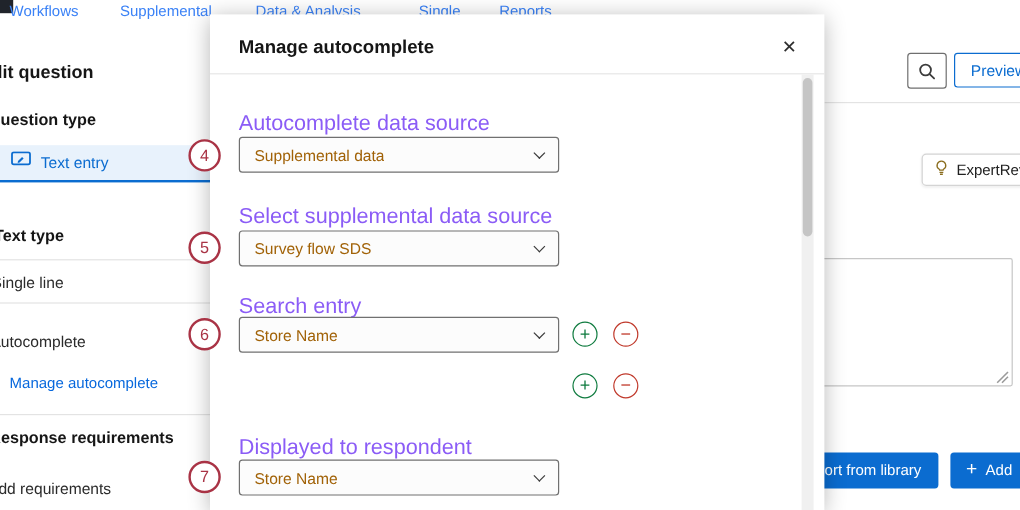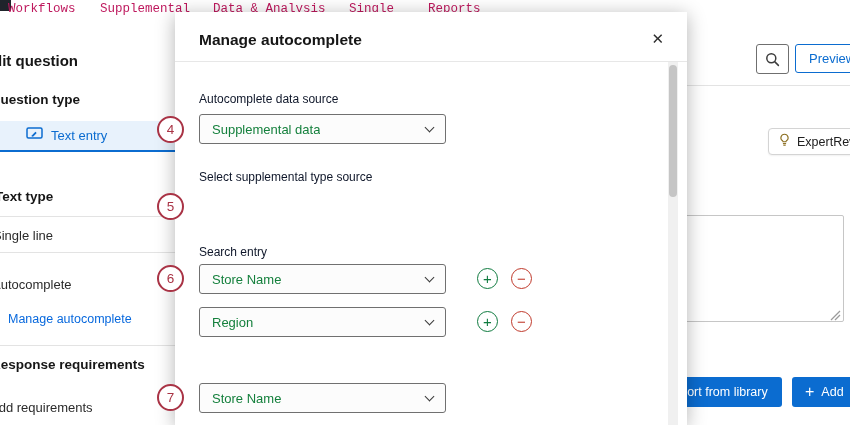--- a/index.html
+++ b/index.html
@@ -5,33 +5,33 @@
   * { margin:0; padding:0; box-sizing:border-box; }
   html,body { background:#e9e9e9; }
   body { font-family:"Liberation Sans", sans-serif; }
   .screen {
     position:relative; width:850px; height:425px; overflow:hidden;
     background:#ffffff; font-family:"Liberation Sans", sans-serif;
   }
 
   
   .logo-sliver { position:absolute; left:0; top:0; width:11px; height:11px; background:#20242b; }
-  .nav-item { position:absolute; top:2px; font-size:12.5px; color:#be185d; cursor:pointer; white-space:nowrap;font-family:Liberation Mono, monospace; }
-  .n0{left:8px} .n1{left:100px} .n2{left:213px} .n3{left:349px} .n4{left:428px}
+  .nav-item { position:absolute; top:2px; font-size:12.5px; color:#3b82f6; cursor:pointer; white-space:nowrap; }
+  .n0{left:8px} .n1{left:100px} .n2{left:213px} .n3{left:349px} .n4{left:416px}
 
   
   .lp-title { position:absolute; left:-17px; top:52px; font-size:15px; font-weight:700; color:#161616; white-space:nowrap; }
   .lp-h { position:absolute; font-size:13.5px; font-weight:700; color:#161616; white-space:nowrap; }
   .lp-qtype { top:92px; left:-10px; }
   .lp-ttype { top:189px; left:-5px; }
   .lp-resp  { top:357px; left:-9px; }
   .lp-tab {
     position:absolute; left:0; top:121px; width:175px; height:31px;
     background:var(--selected_bg,#e8f2fc); border-bottom:2px solid var(--accent,#0b6cd0);
-    display:flex; align-items:center; gap:8px; padding-left:26px; cursor:pointer;
+    display:flex; align-items:center; gap:8px; padding-left:9px; cursor:pointer;
   }
   .lp-tab-label { color:var(--accent,#0b6cd0); font-size:13px; white-space:nowrap; }
   .lp-div { position:absolute; left:0; width:175px; height:1px; background:#e3e3e3; }
   .d1{top:216px} .d2{top:252px} .d3{top:345px}
   .lp-item { position:absolute; font-size:13px; color:#2b2b2b; cursor:pointer; white-space:nowrap; }
   .lp-single{ left:-7px; top:228px; }
   .lp-auto  { left:-8px; top:277px; }
   .lp-addreq{ left:-10px; top:400px; }
   .lp-link  { position:absolute; left:8px; top:312px; font-size:12.5px; color:var(--link,#0768dd); cursor:pointer; white-space:nowrap; }
 
@@ -71,26 +71,26 @@
 
   
   .modal {
     position:absolute; left:175px; top:12px; width:512px; height:413px; background:#fff;
     box-shadow:0 3px 18px rgba(0,0,0,.3); z-index:10;
   }
   .m-title { position:absolute; left:24px; top:19px; font-size:15.5px; font-weight:700; color:#161616; white-space:nowrap; }
   .m-close { position:absolute; right:21px; top:16px; background:none; border:none; font-size:15px;
     color:#2e2e2e; cursor:pointer; font-family:inherit; padding:2px; }
   .m-div { position:absolute; left:0; top:49px; width:100%; height:1px; background:#e7e7e7; }
-  .m-label { position:absolute; left:24px; font-size:12px; color:#0f172a; white-space:nowrap; }
+  .m-label { position:absolute; left:24px; font-size:18px; color:#8b5cf6; white-space:nowrap; }
   .l1{top:80px} .l2{top:158px} .l3{top:233px} .l4{top:350px}
   .dd {
-    position:absolute; left:24px; width:247px; height:30px; background:#fcfcfc;
+    position:absolute; left:24px; width:267px; height:30px; background:#fcfcfc;
     border:1px solid #707070; border-radius:3px; display:flex; align-items:center;
-    padding:0 30px 0 12px; font-size:13px; color:#15803d; cursor:pointer;
+    padding:0 30px 0 12px; font-size:13px; color:#a16207; cursor:pointer;
   }
   .dd1{top:102px} .dd2{top:180px} .dd3{top:252px} .dd4{top:295px} .dd5{top:371px}
   .dd-val { white-space:nowrap; overflow:hidden; }
   .chev { position:absolute; right:12px; top:9px; width:7px; height:7px;
     border-right:1.5px solid #3a3a3a; border-bottom:1.5px solid #3a3a3a; transform:rotate(45deg); }
   .round {
     position:absolute; width:21px; height:21px; border-radius:50%; background:#fff;
     display:flex; align-items:center; justify-content:center; font-size:15px; line-height:1;
     cursor:pointer; padding:0; font-family:inherit;
   }
@@ -192,37 +192,38 @@
     <div class="m-title">Manage autocomplete</div>
     <button class="m-close">✕</button>
     <div class="m-div"></div>
 
     <div class="m-label l1">Autocomplete data source</div>
     <div class="dd dd1">
       <span class="dd-val">Supplemental data</span>
       <span class="chev"></span>
     </div>
 
-    <div class="m-label l2">Select supplemental type source</div>
+    <div class="m-label l2">Select supplemental data source</div>
+    <div class="dd dd2">
+      <span class="dd-val">Survey flow SDS</span>
+      <span class="chev"></span>
+    </div>
 
     <div class="m-label l3">Search entry</div>
     <div class="dd dd3">
       <span class="dd-val">Store Name</span>
       <span class="chev"></span>
     </div>
     <button class="round plus p1">+</button>
     <button class="round minus m1">−</button>
 
-    <div class="dd dd4">
-      <span class="dd-val">Region</span>
-      <span class="chev"></span>
-    </div>
     <button class="round plus p2">+</button>
     <button class="round minus m2">−</button>
 
+    <div class="m-label l4">Displayed to respondent</div>
     <div class="dd dd5">
       <span class="dd-val">Store Name</span>
       <span class="chev"></span>
     </div>
 
     <div class="sb-track"></div>
     <div class="sb-thumb"></div>
   </div>
 
   <div class="badge b4">4</div>

